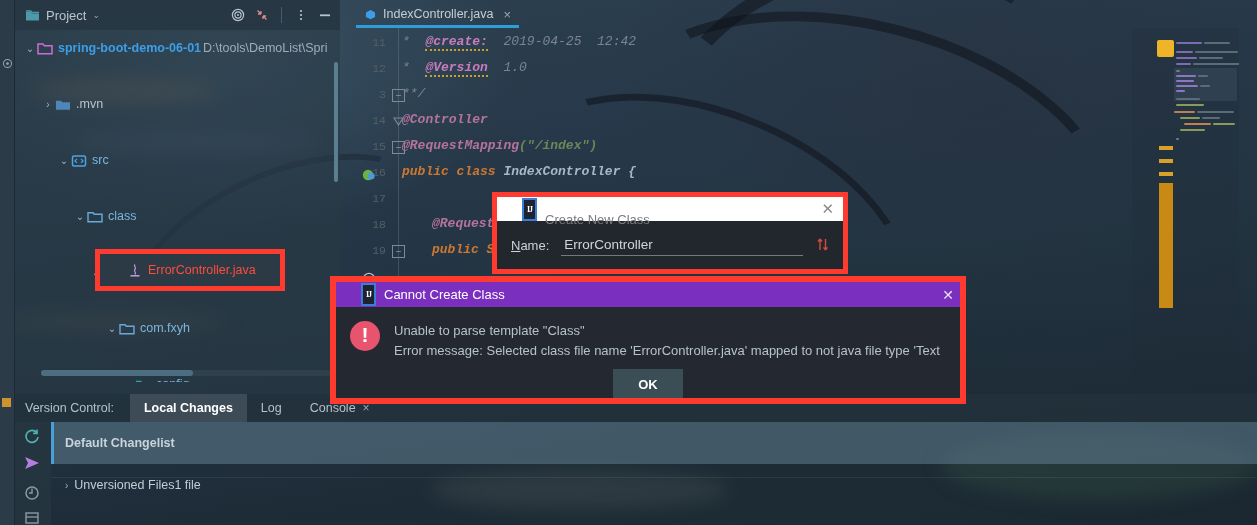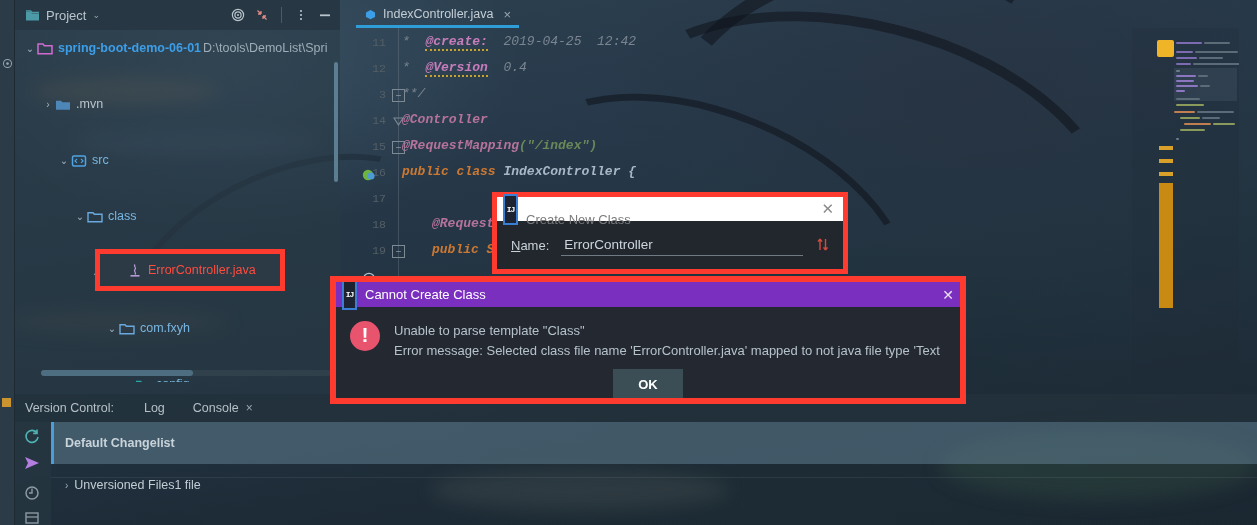--- a/index.html
+++ b/index.html
@@ -194,23 +194,23 @@
     border: 5px solid #ff3b30; z-index: 20;
   }
   .cnc-dialog {
     position:absolute; inset:0; background:#22272e;
   }
   .cnc-title {
     height:24px; background:#ffffff; display:flex; align-items:center; gap:8px;
     padding: 0 6px 0 6px;
   }
   .ij-badge {
-    width:15px; height:31px; background:#1d2330; border:2px solid #3b7fd4;
+    width:15px; height:23px; background:#1d2330; border:2px solid #3b7fd4;
     color:#fff; font-size:8px; font-weight:bold; display:flex; align-items:center; justify-content:center;
-    font-family:Liberation Mono, monospace; letter-spacing:-1px;
+    font-family:Liberation Serif, serif; letter-spacing:-1px;margin-left:19px;
   }
   .cnc-title-text { font-size:13px; color:#7a7a7a; flex:1;margin-top:21px; }
   .cnc-x { font-size:15px; color:#8a8a8a; cursor:pointer; padding-right:3px;}
   .cnc-body { position:relative; height:48px; display:flex; align-items:center; padding: 0 14px; gap:12px; }
   .cnc-name-lbl { font-size:13px; color:#c9d2d8; }
   .cnc-name-lbl u { text-decoration: underline; }
   .cnc-input-wrap { flex:1; position:relative; }
   .cnc-input {
     width:100%; background:transparent; border:none; outline:none;
     border-bottom: 1px solid #6f7a83;
@@ -426,21 +426,21 @@
       <svg class="gutter-ico" style="top:140px;" viewBox="0 0 14 14">
         <circle cx="6" cy="7" r="5.2" fill="#6db33f"></circle>
           <circle cx="9" cy="8" r="3.6" fill="#4e9bd4"></circle>
       </svg>
       <svg class="gutter-ico" style="top:244px;" viewBox="0 0 14 14">
         <circle cx="7" cy="7" r="5.6" fill="none" stroke="#b7c0c8" stroke-width="1.2"></circle>
         <text x="7" y="10" text-anchor="middle" font-size="8" fill="#b7c0c8" font-family="Liberation Mono, monospace">@</text>
       </svg>
 
       <div class="codeline" style="top:6px;"><span class="c-doc">*  </span><span class="c-tag squig">@create:</span><span class="c-doc">  2019-04-25  12:42</span></div>
-      <div class="codeline" style="top:32px;"><span class="c-doc">*  </span><span class="c-tag squig">@Version</span><span class="c-doc">  0.4</span></div>
+      <div class="codeline" style="top:32px;"><span class="c-doc">*  </span><span class="c-tag squig">@Version</span><span class="c-doc">  1.0</span></div>
       <div class="codeline" style="top:58px;"><span class="c-doc">**/</span></div>
       <div class="codeline" style="top:84px;"><span class="c-anno">@Controller</span></div>
       <div class="codeline" style="top:110px;"><span class="c-anno">@RequestMapping</span><span class="c-str">("/index")</span></div>
       <div class="codeline" style="top:136px;"><span class="c-kw">public class </span><span class="c-cls">IndexController {</span></div>
       <div class="codeline" style="top:188px; left:92px;"><span class="c-anno">@RequestMa</span></div>
       <div class="codeline" style="top:214px; left:92px;"><span class="c-kw">public Str</span></div>
 
       <div class="minimap">
         <div class="mm-warnbox" style="top:12px;"></div>
         <div class="mm-block" style="left:42px; top:40px; width:63px; height:33px;"></div>
@@ -476,20 +476,23 @@
         <div class="mm-tick" style="top:157px;"></div>
         <div class="mm-tick" style="top:168px;"></div>
         <div class="mm-marker-strip" style="top:155px; height:125px;"></div>
       </div>
     </div>
   </div>
 
   <div class="vc-panel">
     <div class="vc-tabs">
       <span class="vc-label">Version Control:</span>
+      <div class="vc-tab active">
+        <span>Local Changes</span>
+      </div>
       <div class="vc-tab">
         <span>Log</span>
       </div>
       <div class="vc-tab">
         <span>Console</span>
         <span class="x">×</span>
       </div>
     </div>
 
     <div class="vc-body">

